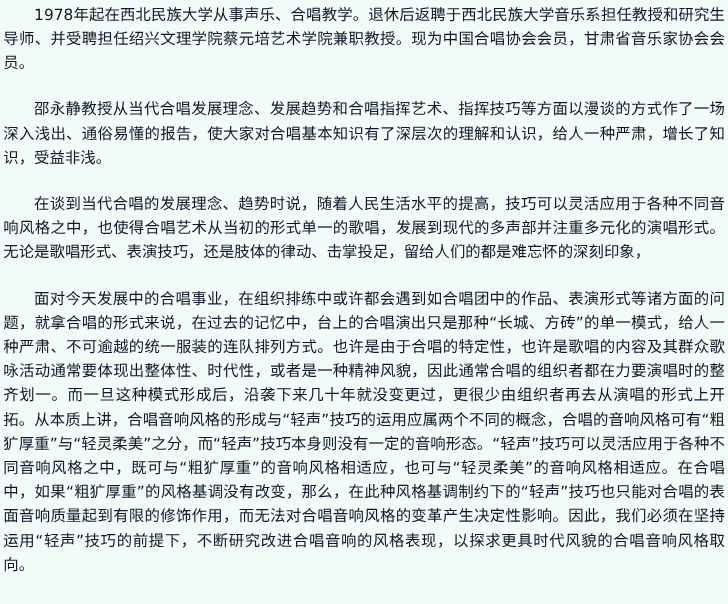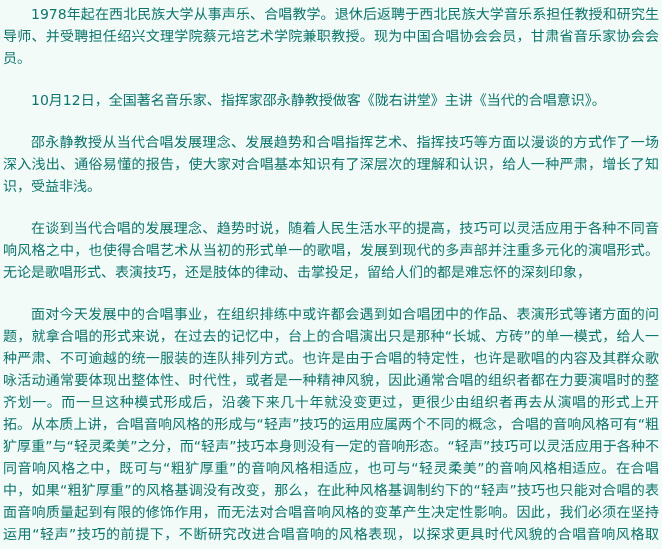--- a/index.html
+++ b/index.html
@@ -13,34 +13,33 @@
     background: #f2fbf7;
   }
   .doc {
     box-sizing: border-box;
     width: 662px;
     height: 549px;
     padding: 3px 3px 0 3px;
     font-family: "DejaVu Sans", "Liberation Sans", sans-serif;
     font-size: 14px;
     line-height: 22px;
-    color: #0f766e;
+    color: #0f172a;
   }
   .doc p {
     margin: 0 0 20px 0;
     text-indent: 2em;
     text-align: justify;
     word-break: break-all;
   }
   .doc p:last-child {
     margin-bottom: 0;
   }
 </style>
 </head>
 <body>
 
 <div class="doc">
   <p>1978年起在西北民族大学从事声乐、合唱教学。退休后返聘于西北民族大学音乐系担任教授和研究生导师、并受聘担任绍兴文理学院蔡元培艺术学院兼职教授。现为中国合唱协会会员，甘肃省音乐家协会会员。</p>
-  <p>10月12日，全国著名音乐家、指挥家邵永静教授做客《陇右讲堂》主讲《当代的合唱意识》。</p>
   <p>邵永静教授从当代合唱发展理念、发展趋势和合唱指挥艺术、指挥技巧等方面以漫谈的方式作了一场深入浅出、通俗易懂的报告，使大家对合唱基本知识有了深层次的理解和认识，给人一种严肃，增长了知识，受益非浅。</p>
   <p>在谈到当代合唱的发展理念、趋势时说，随着人民生活水平的提高，技巧可以灵活应用于各种不同音响风格之中，也使得合唱艺术从当初的形式单一的歌唱，发展到现代的多声部并注重多元化的演唱形式。无论是歌唱形式、表演技巧，还是肢体的律动、击掌投足，留给人们的都是难忘怀的深刻印象，</p>
   <p>面对今天发展中的合唱事业，在组织排练中或许都会遇到如合唱团中的作品、表演形式等诸方面的问题，就拿合唱的形式来说，在过去的记忆中，台上的合唱演出只是那种“长城、方砖”的单一模式，给人一种严肃、不可逾越的统一服装的连队排列方式。也许是由于合唱的特定性，也许是歌唱的内容及其群众歌咏活动通常要体现出整体性、时代性，或者是一种精神风貌，因此通常合唱的组织者都在力要演唱时的整齐划一。而一旦这种模式形成后，沿袭下来几十年就没变更过，更很少由组织者再去从演唱的形式上开拓。从本质上讲，合唱音响风格的形成与“轻声”技巧的运用应属两个不同的概念，合唱的音响风格可有“粗犷厚重”与“轻灵柔美”之分，而“轻声”技巧本身则没有一定的音响形态。“轻声”技巧可以灵活应用于各种不同音响风格之中，既可与“粗犷厚重”的音响风格相适应，也可与“轻灵柔美”的音响风格相适应。在合唱中，如果“粗犷厚重”的风格基调没有改变，那么，在此种风格基调制约下的“轻声”技巧也只能对合唱的表面音响质量起到有限的修饰作用，而无法对合唱音响风格的变革产生决定性影响。因此，我们必须在坚持运用“轻声”技巧的前提下，不断研究改进合唱音响的风格表现，以探求更具时代风貌的合唱音响风格取向。</p>
 </div>
 
 </body></html>

